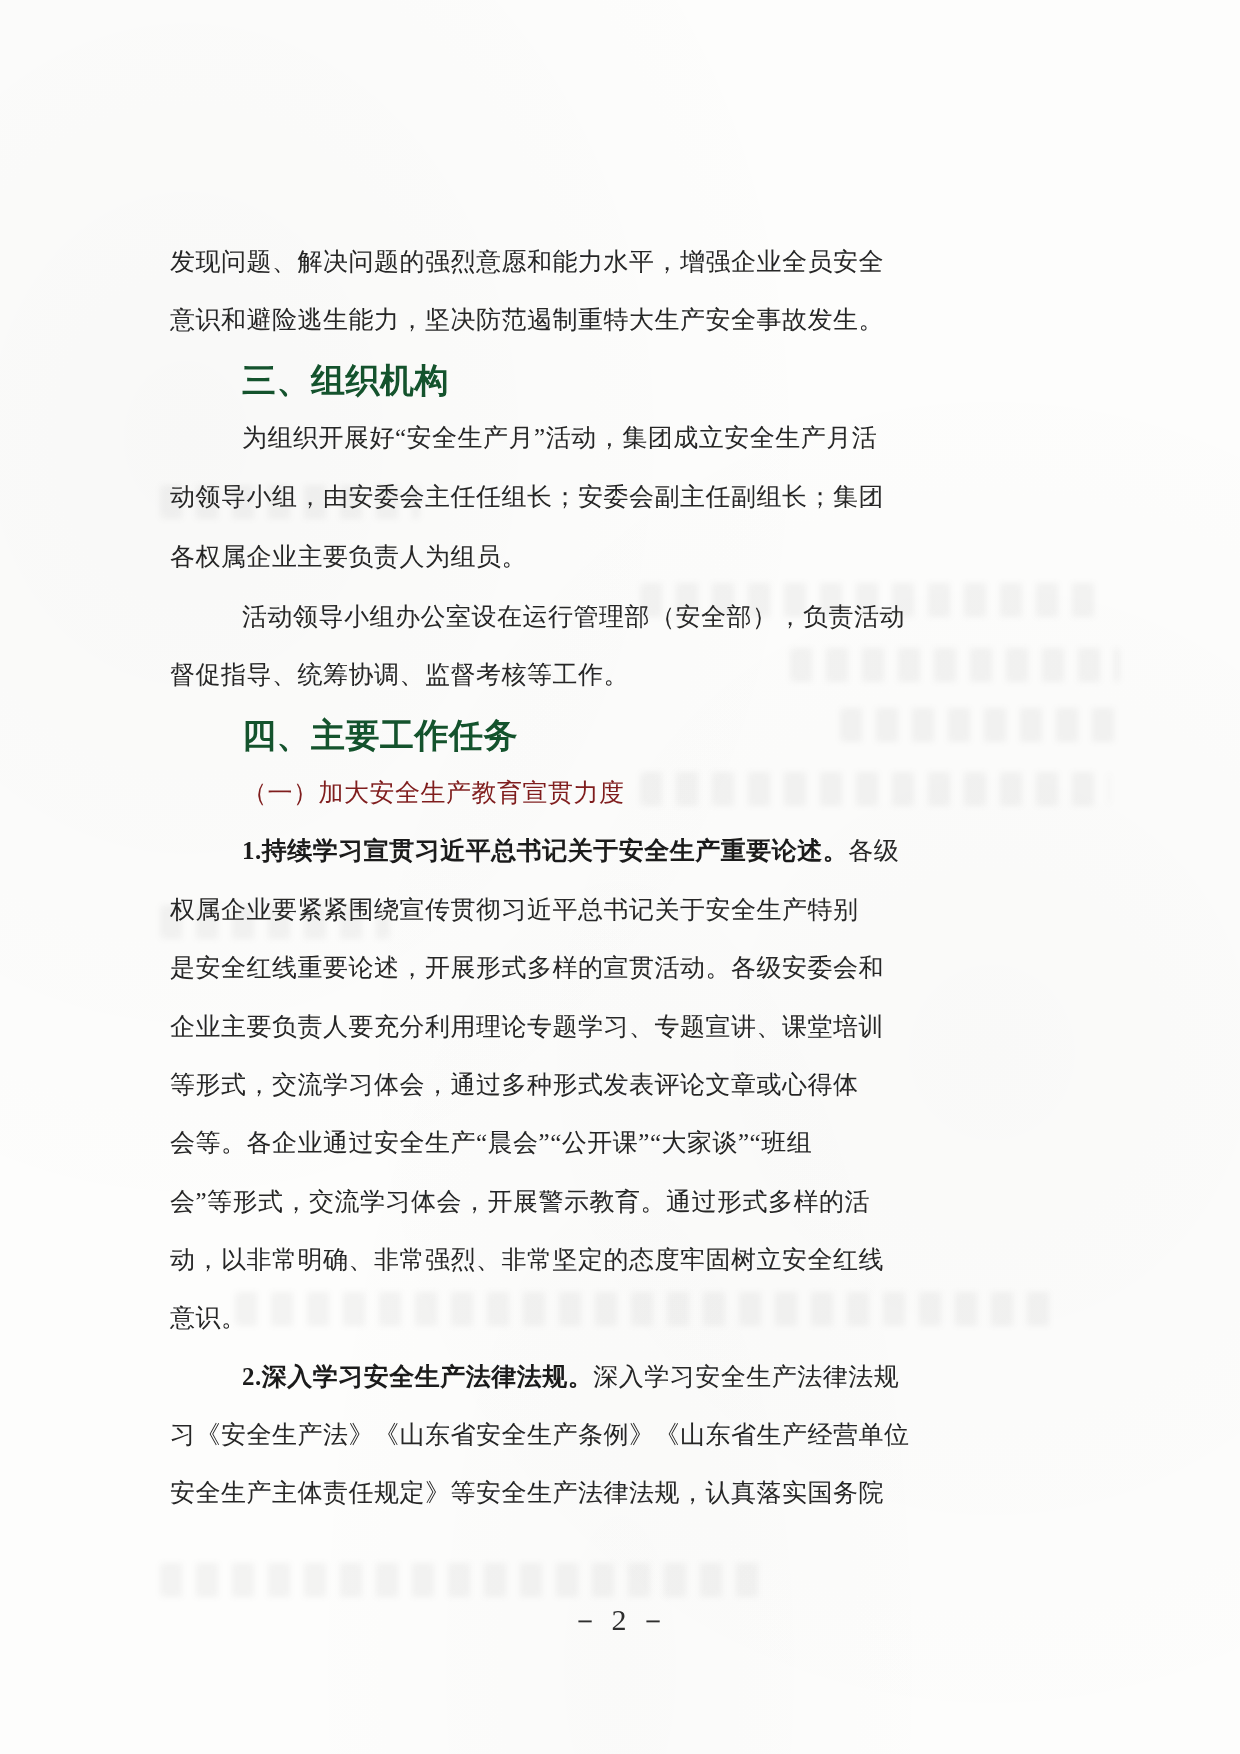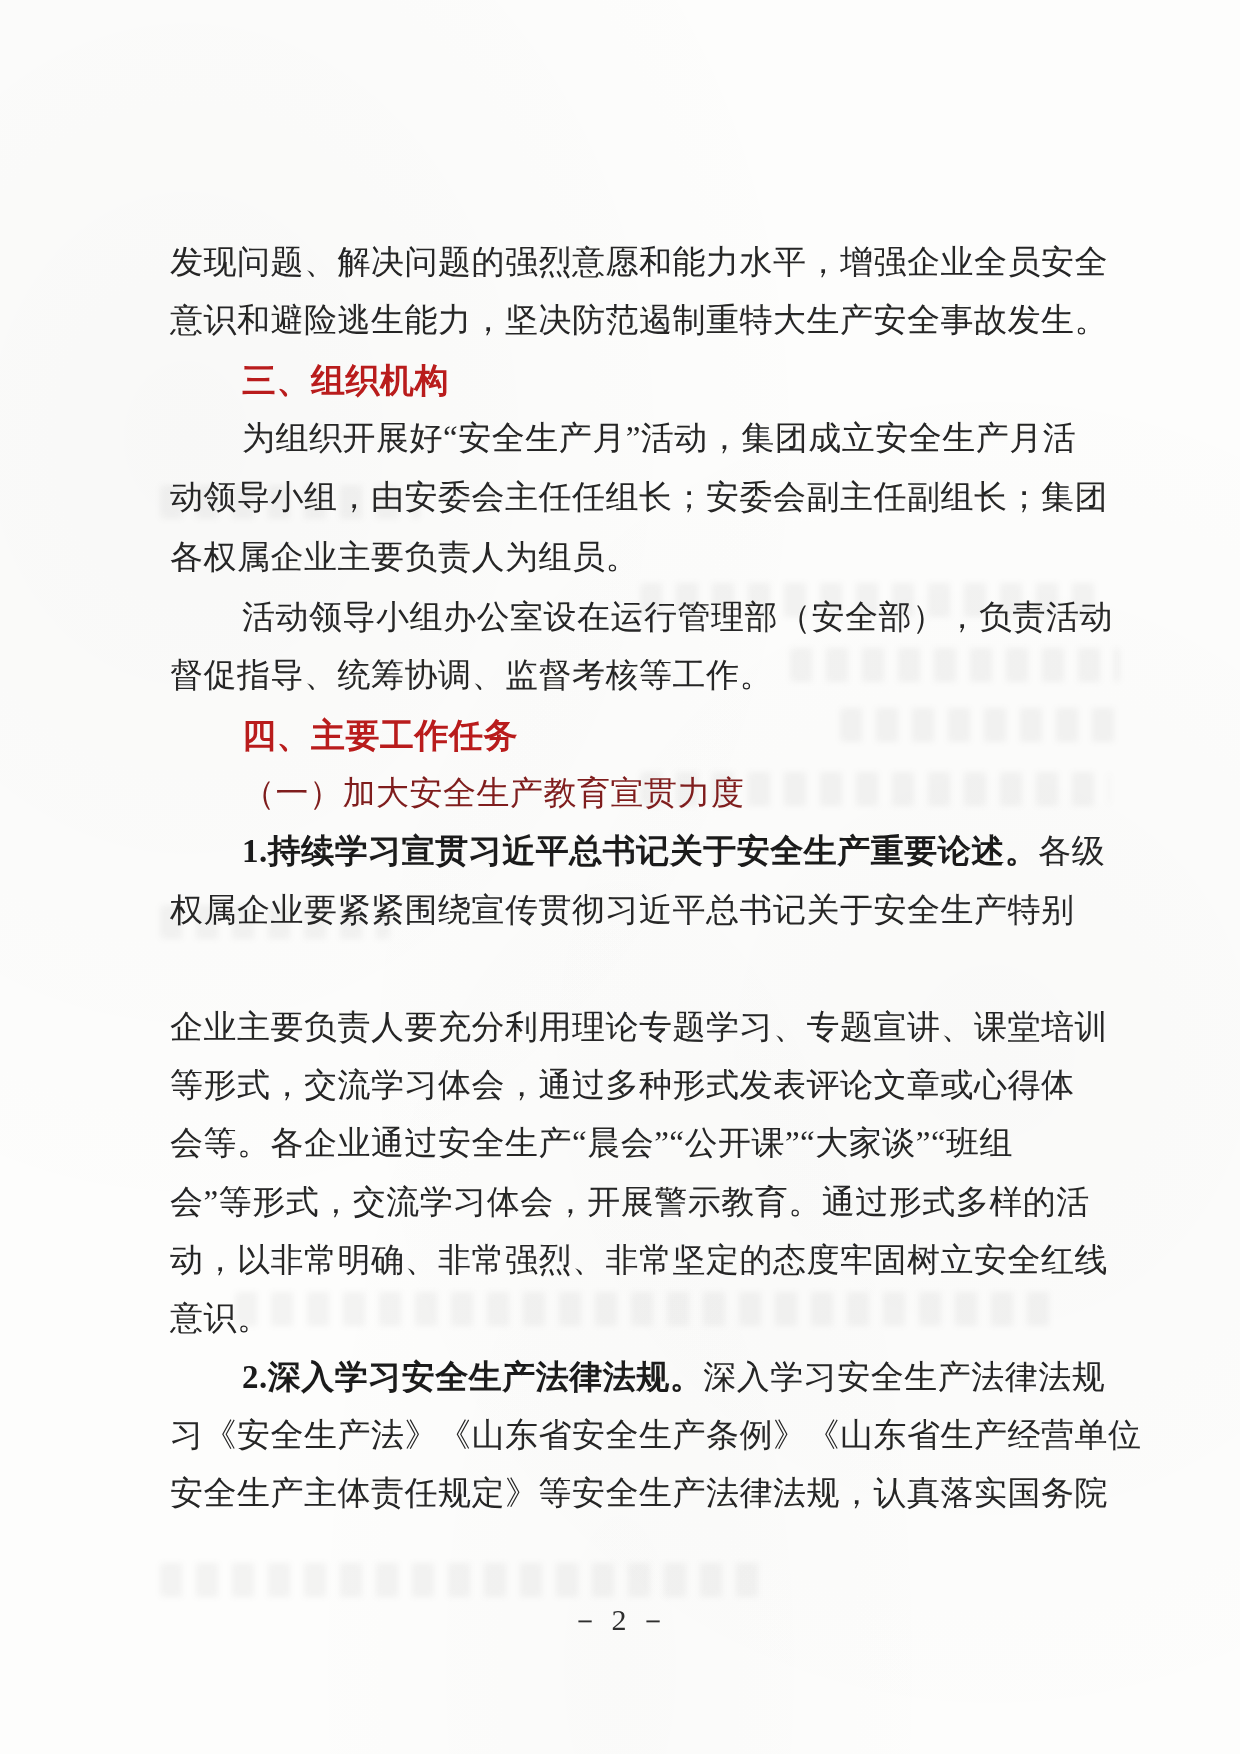--- a/index.html
+++ b/index.html
@@ -24,30 +24,30 @@
       radial-gradient(ellipse at 80% 60%, rgba(0,0,0,0.015), transparent 50%),
       radial-gradient(ellipse at 50% 95%, rgba(0,0,0,0.012), transparent 40%);
     pointer-events: none;
   }
   .line {
     position: absolute;
     left: 170px;
     width: 1000px;
     height: 58px;
     line-height: 58px;
-    font-size: 33px;
+    font-size: 25px;
     letter-spacing: 0.5px;
     color: #262626;
     white-space: nowrap;
   }
   .indent { text-indent: 72px; }
   .h-black {
     font-family: "Liberation Sans", "DejaVu Sans", sans-serif;
     font-weight: 700;
-    color: #b91c1c;
+    color: #14532d;
     font-size: 34px;
   }
   .kai { color: #7f1d1d; }
   .b { font-weight: 700; color: #1b1b1b; }
   .page-number {
     position: absolute;
     top: 1596px;
     left: 0;
     width: 1240px;
     height: 48px;
@@ -92,20 +92,21 @@
   <div class="line" style="top:468px">动领导小组，由安委会主任任组长；安委会副主任副组长；集团</div>
   <div class="line" style="top:528px">各权属企业主要负责人为组员。</div>
   <div class="line indent" style="top:588px">活动领导小组办公室设在运行管理部（安全部），负责活动</div>
   <div class="line" style="top:646px">督促指导、统筹协调、监督考核等工作。</div>
   <div class="line indent h-black" style="top:706px">四、主要工作任务</div>
   <div class="line indent kai" style="top:764px">（一）加大安全生产教育宣贯力度</div>
 
   <div class="line indent" style="top:822px"><span class="b">1.持续学习宣贯习近平总书记关于安全生产重要论述。</span><span>各级</span></div>
 
   <div class="line" style="top:881px">权属企业要紧紧围绕宣传贯彻习近平总书记关于安全生产特别</div>
+  <div class="line" style="top:939px">是安全红线重要论述，开展形式多样的宣贯活动。各级安委会和</div>
   <div class="line" style="top:998px">企业主要负责人要充分利用理论专题学习、专题宣讲、课堂培训</div>
   <div class="line" style="top:1056px">等形式，交流学习体会，通过多种形式发表评论文章或心得体</div>
   <div class="line" style="top:1114px">会等。各企业通过安全生产“晨会”“公开课”“大家谈”“班组</div>
   <div class="line" style="top:1173px">会”等形式，交流学习体会，开展警示教育。通过形式多样的活</div>
   <div class="line" style="top:1231px">动，以非常明确、非常强烈、非常坚定的态度牢固树立安全红线</div>
   <div class="line" style="top:1289px">意识。</div>
 
   <div class="line indent" style="top:1348px"><span class="b">2.深入学习安全生产法律法规。</span><span>深入学习安全生产法律法规</span></div>
 
   <div class="line" style="top:1406px">习《安全生产法》《山东省安全生产条例》《山东省生产经营单位</div>

